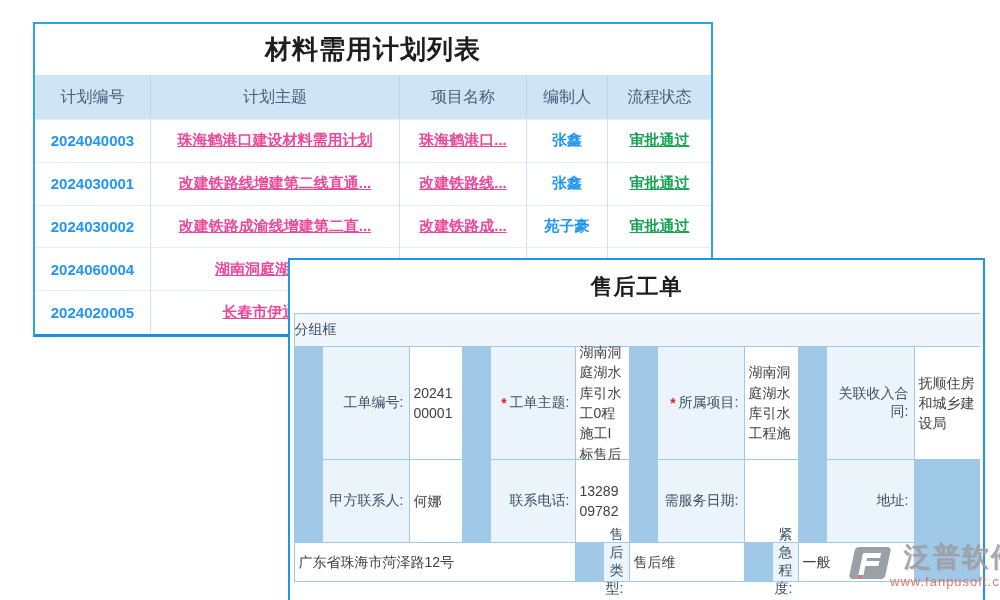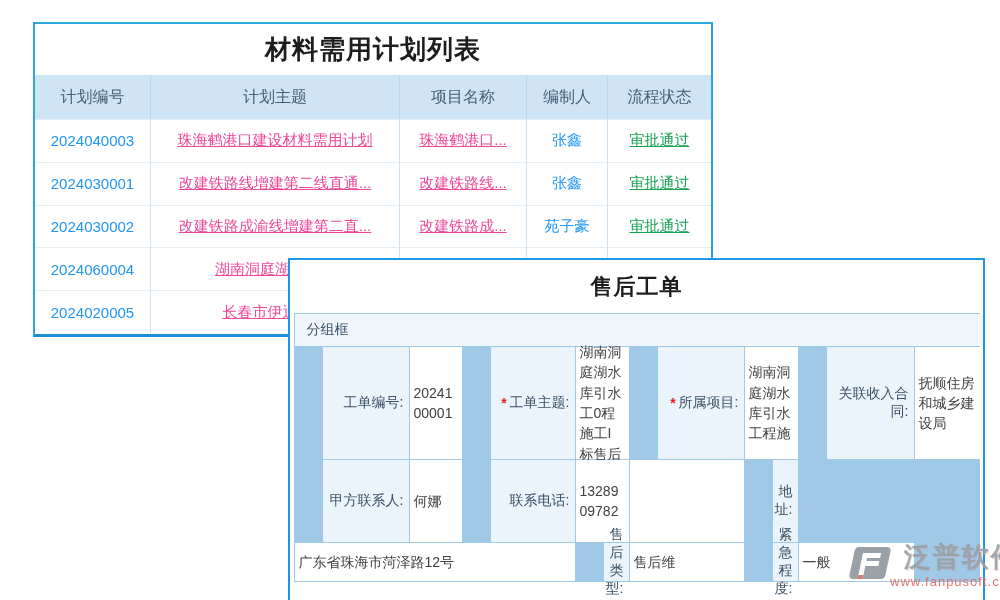--- a/index.html
+++ b/index.html
@@ -20,21 +20,21 @@
                grid-template-rows:44px repeat(5, 42.8px); width:676px; }
   .ph {
     background:#cfe4f4; color:#44607a; font-size:16px;
     display:flex; align-items:center; justify-content:center;
     border-left:1px solid #b9d9ef;
   }
   .ph:first-child { border-left:none; }
   .pc {
     display:flex; align-items:center; justify-content:center;
     font-size:15px; border-left:1px solid #cde2f2; border-top:1px solid #e6eef5;
-    white-space:nowrap; overflow:hidden; padding:8px 6px;
+    white-space:nowrap; overflow:hidden; padding:8px 6px;font-weight:bold;
   }
   .pc.first { border-left:none; }
   .blue   { color:#2196f3; }
   .b-link { color:#ec4899; text-decoration:underline; cursor:pointer; }
   .g-link { color:#17a254; text-decoration:underline; cursor:pointer; }
 
   
   .order-window {
     position:absolute; left:288px; top:258px; width:697px; height:424px;
     background:#fff; border:2px solid #1e97e2; border-bottom-width:3px;
@@ -46,21 +46,21 @@
   }
   .form-grid {
     margin:0 auto; width:686px;
     display:grid; gap:1px; background:#9fc9e7;
     border:1px solid #9fc9e7;
     grid-template-columns:114px 52px 112px 53px 114px 53px 115px 68px;
     grid-template-rows:32px 112px 82px 38px;
     font-size:14px;
   }
   .caption { grid-column:1 / -1; background:#f0f6fc; color:#3a5064;
-             display:flex; align-items:center; padding-left:12px; }
+             display:flex; align-items:center; }
   .lbl { background:#ebf3fb; color:#3a5064;
          display:flex; align-items:center; justify-content:flex-end;
          padding-right:5px; text-align:right;margin-left:28px; }
   .val { background:#ffffff; color:#404040;
          display:flex; align-items:center; padding:2px 4px;
          word-break:break-all; line-height:1.45; }
   .val.link { color:#2196f3; text-decoration:underline; cursor:pointer; }
   .req { color:#e02121; margin-right:3px; font-weight:bold; }
   .addr-val { grid-column:span 3; }
 
@@ -151,20 +151,21 @@
       <span>所属项目:</span>
     </div>
     <div class="val">湖南洞庭湖水库引水工程施</div>
     <div class="lbl">关联收入合同:</div>
 
     <div class="val">抚顺住房和城乡建设局</div>
     <div class="lbl">甲方联系人:</div>
     <div class="val">何娜</div>
     <div class="lbl">联系电话:</div>
     <div class="val">1328909782</div>
+    <div class="lbl">需服务日期:</div>
     <div class="val"></div>
 
     <div class="lbl">地址:</div>
     <div class="val addr-val">广东省珠海市菏泽路12号</div>
     <div class="lbl">售后类型:</div>
     <div class="val">售后维</div>
     <div class="lbl">紧急程度:</div>
     <div class="val">一般</div>
   </div>
 </div>

